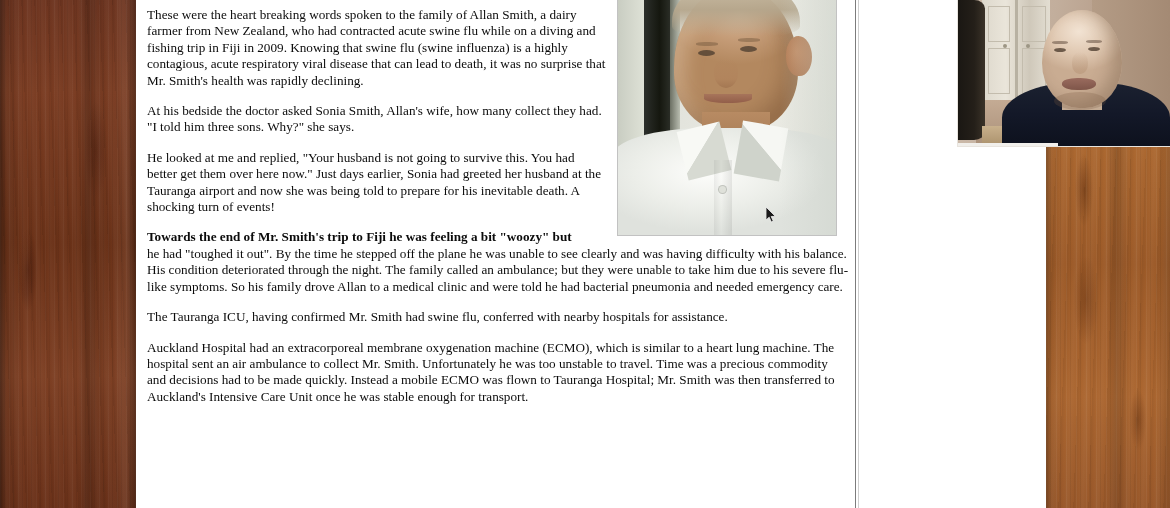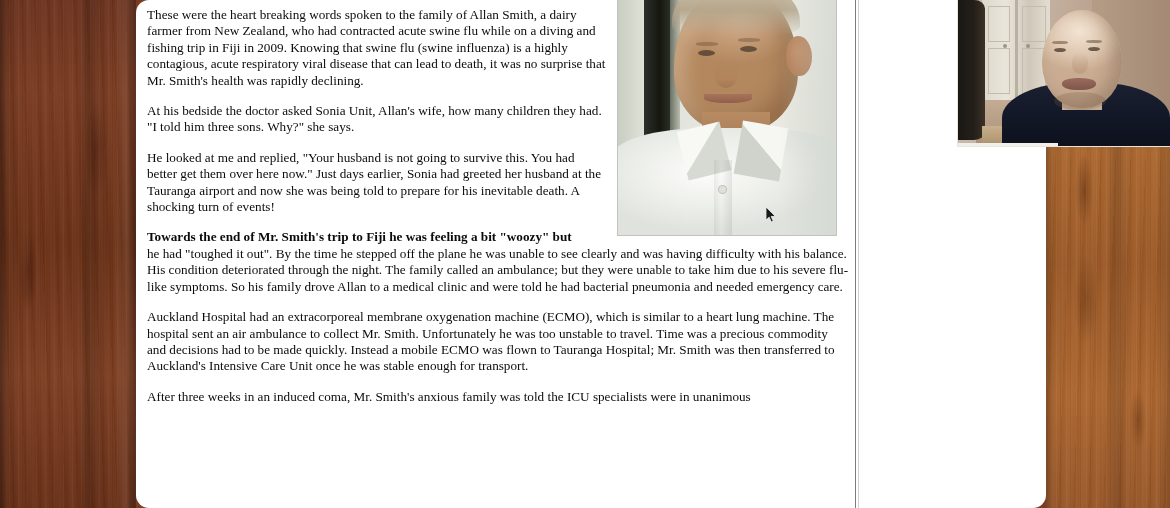--- a/index.html
+++ b/index.html
@@ -70,21 +70,20 @@
 
   
   #document-page {
     position: absolute;
     left: 136px;
     top: 0;
     width: 910px;
     height: 508px;
     background: #ffffff;
     overflow: hidden;
-    border-radius: 13px;
   }
   .page-edge {
     position: absolute;
     top: 0;
     bottom: 0;
     width: 1px;
     background: #8d8d8d;
   }
   .page-edge.inner { left: 719px; background: #7c7c7c; }
   .page-edge.inner2 { left: 722px; background: #cfcfcf; }
@@ -375,27 +374,27 @@
   <div class="wood wood-left"></div>
   <div class="wood wood-right"></div>
 
   <div id="document-page">
 
     <div class="page-edge inner"></div>
     <div class="page-edge inner2"></div>
 
     <div id="article">
       <p class="narrow">These were the heart breaking words spoken to the family of Allan Smith, a dairy farmer from New Zealand, who had contracted acute swine flu while on a diving and fishing trip in Fiji in 2009. Knowing that swine flu (swine influenza) is a highly contagious, acute respiratory viral disease that can lead to death, it was no surprise that Mr. Smith's health was rapidly declining.</p>
-      <p class="narrow">At his bedside the doctor asked Sonia Unit, Allan's wife, how many children they had. "I told him three sons. Why?" she says.</p>
+      <p class="narrow">At his bedside the doctor asked Sonia Smith, Allan's wife, how many collect they had. "I told him three sons. Why?" she says.</p>
       <p class="narrow">He looked at me and replied, "Your husband is not going to survive this. You had better get them over here now." Just days earlier, Sonia had greeted her husband at the Tauranga airport and now she was being told to prepare for his inevitable death. A shocking turn of events!</p>
       <p>
         <span class="hard-break">Towards the end of Mr. Smith's trip to Fiji he was feeling a bit "woozy" but</span><span>he had "toughed it out". By the time he stepped off the plane he was unable to see clearly and was having difficulty with his balance. His condition deteriorated through the night. The family called an ambulance; but they were unable to take him due to his severe flu-like symptoms. So his family drove Allan to a medical clinic and were told he had bacterial pneumonia and needed emergency care.</span>
       </p>
+      <p>The Tauranga ICU, having confirmed Mr. Smith had swine flu, conferred with nearby hospitals for assistance.</p>
       <p>Auckland Hospital had an extracorporeal membrane oxygenation machine (ECMO), which is similar to a heart lung machine. The hospital sent an air ambulance to collect Mr. Smith. Unfortunately he was too unstable to travel. Time was a precious commodity and decisions had to be made quickly. Instead a mobile ECMO was flown to Tauranga Hospital; Mr. Smith was then transferred to Auckland's Intensive Care Unit once he was stable enough for transport.</p>
-      <p>After three weeks in an induced coma, Mr. Smith's anxious family was told the ICU specialists were in unanimous</p>
     </div>
 
     <div id="portrait">
       <div class="wall"></div>
       <div class="doorframe-light"></div>
       <div class="doorframe-dark"></div>
       <div class="doorframe-edge"></div>
       <div class="head"></div>
       <div class="hair"></div>
       <div class="ear"></div>

